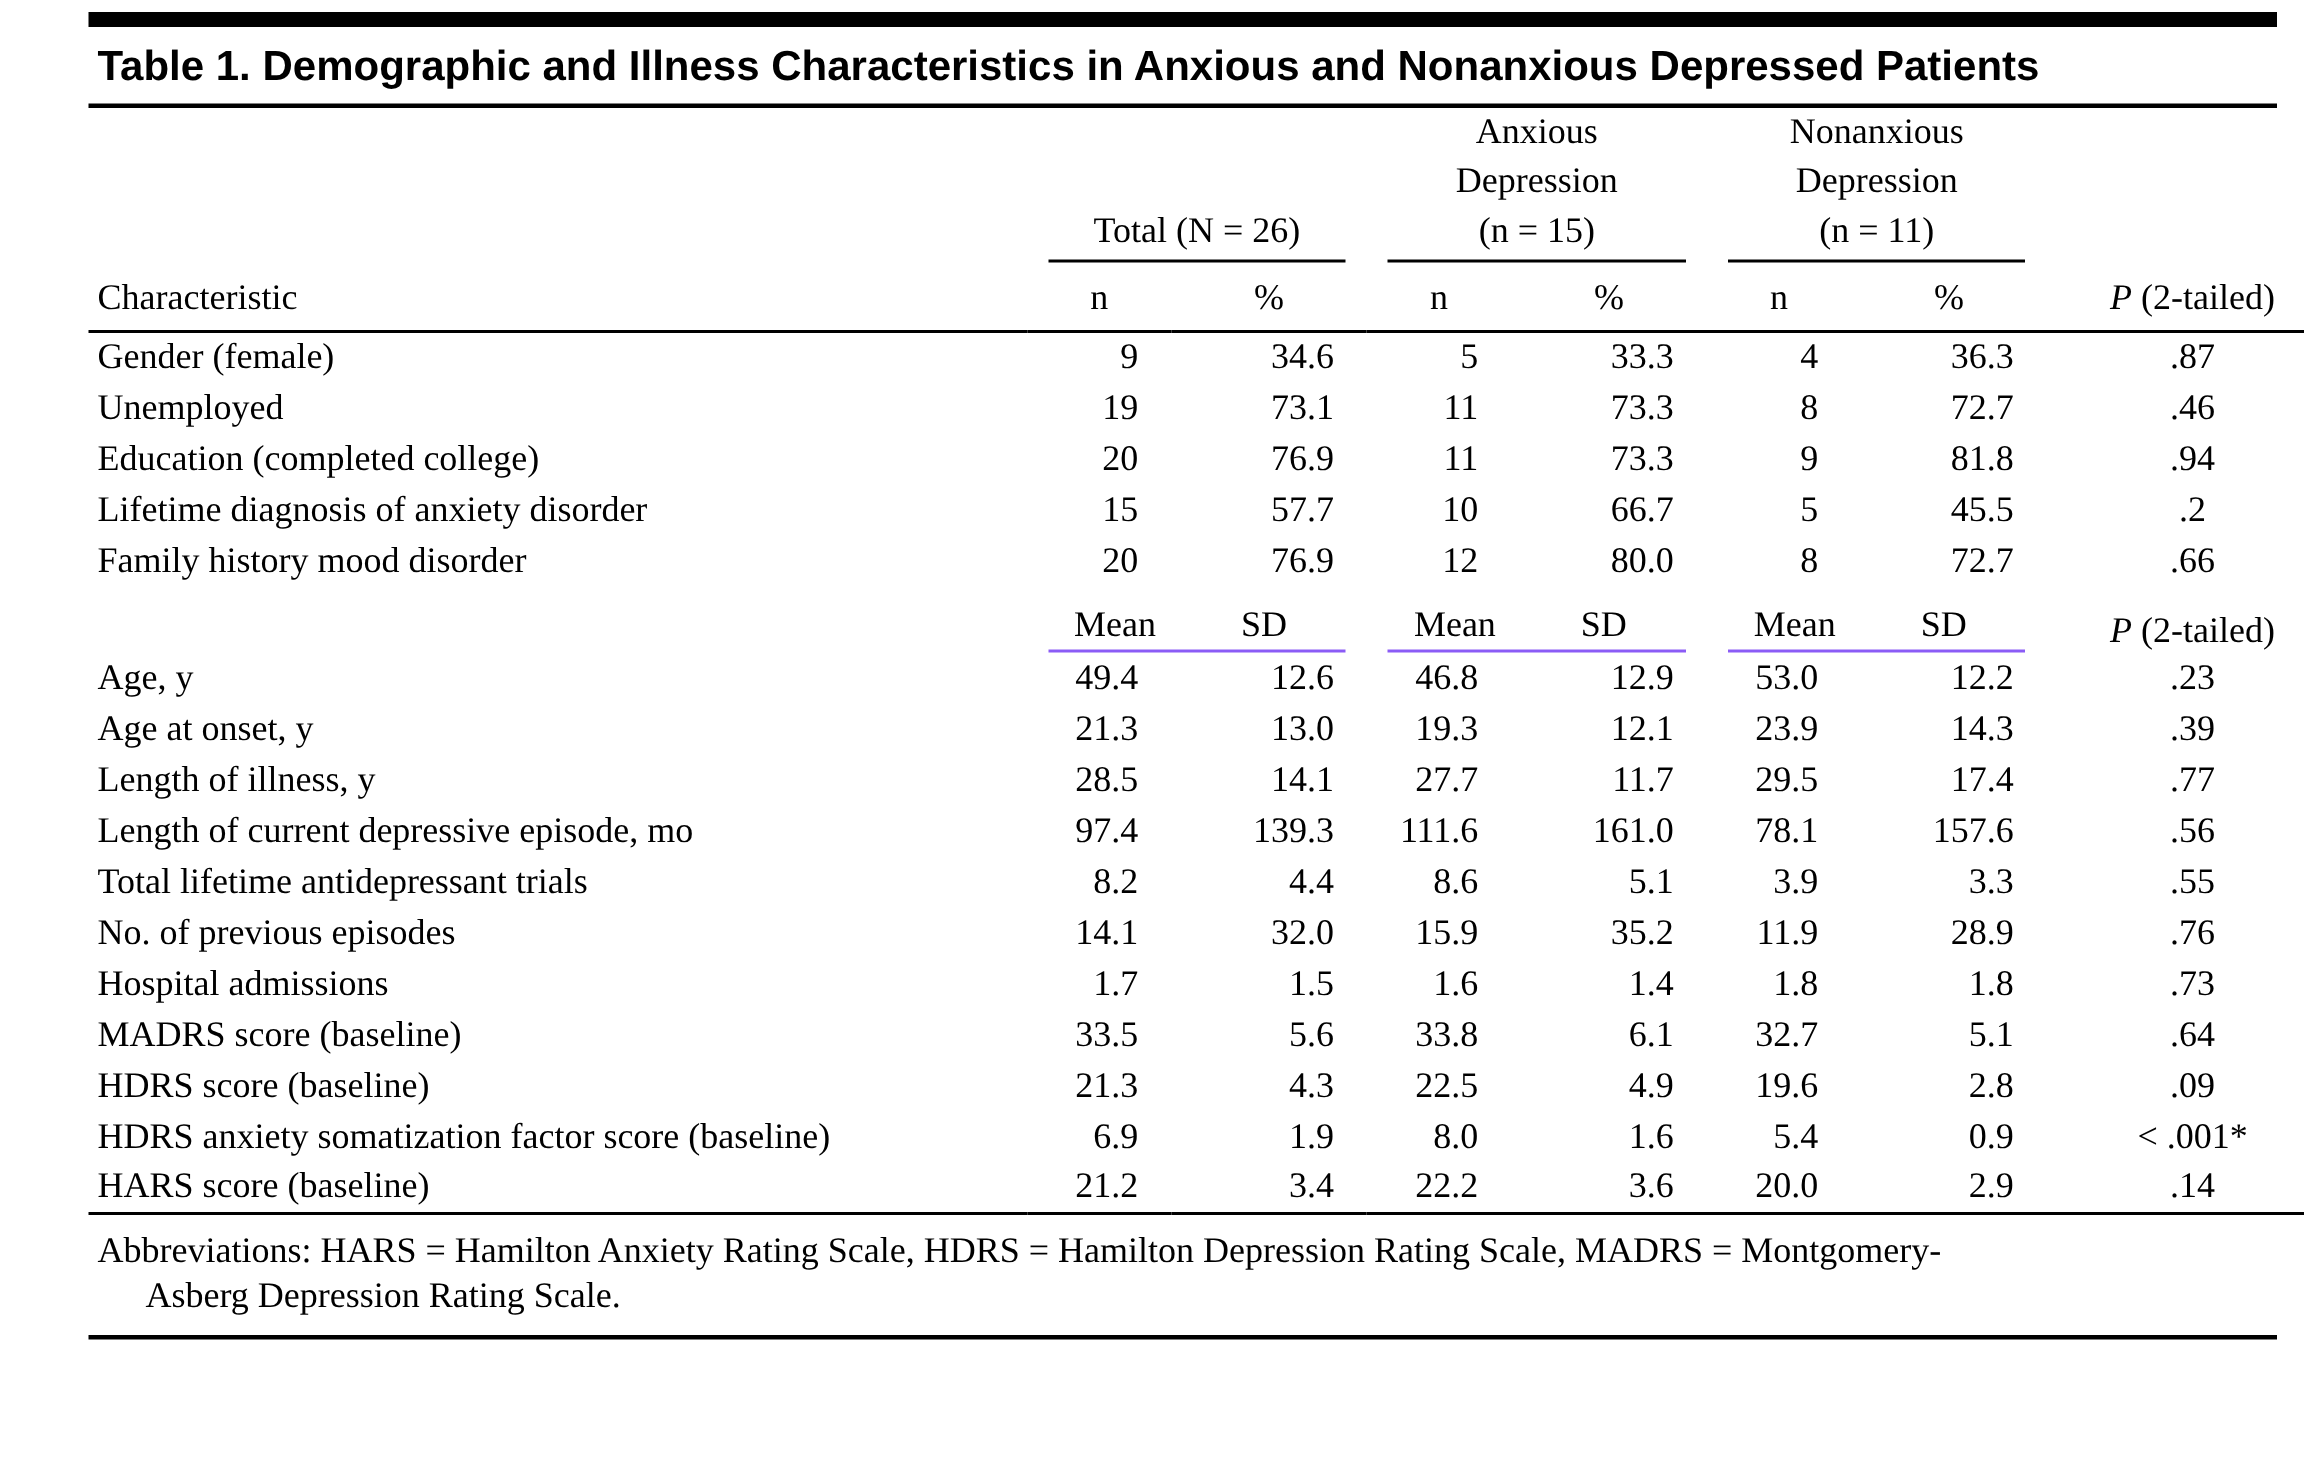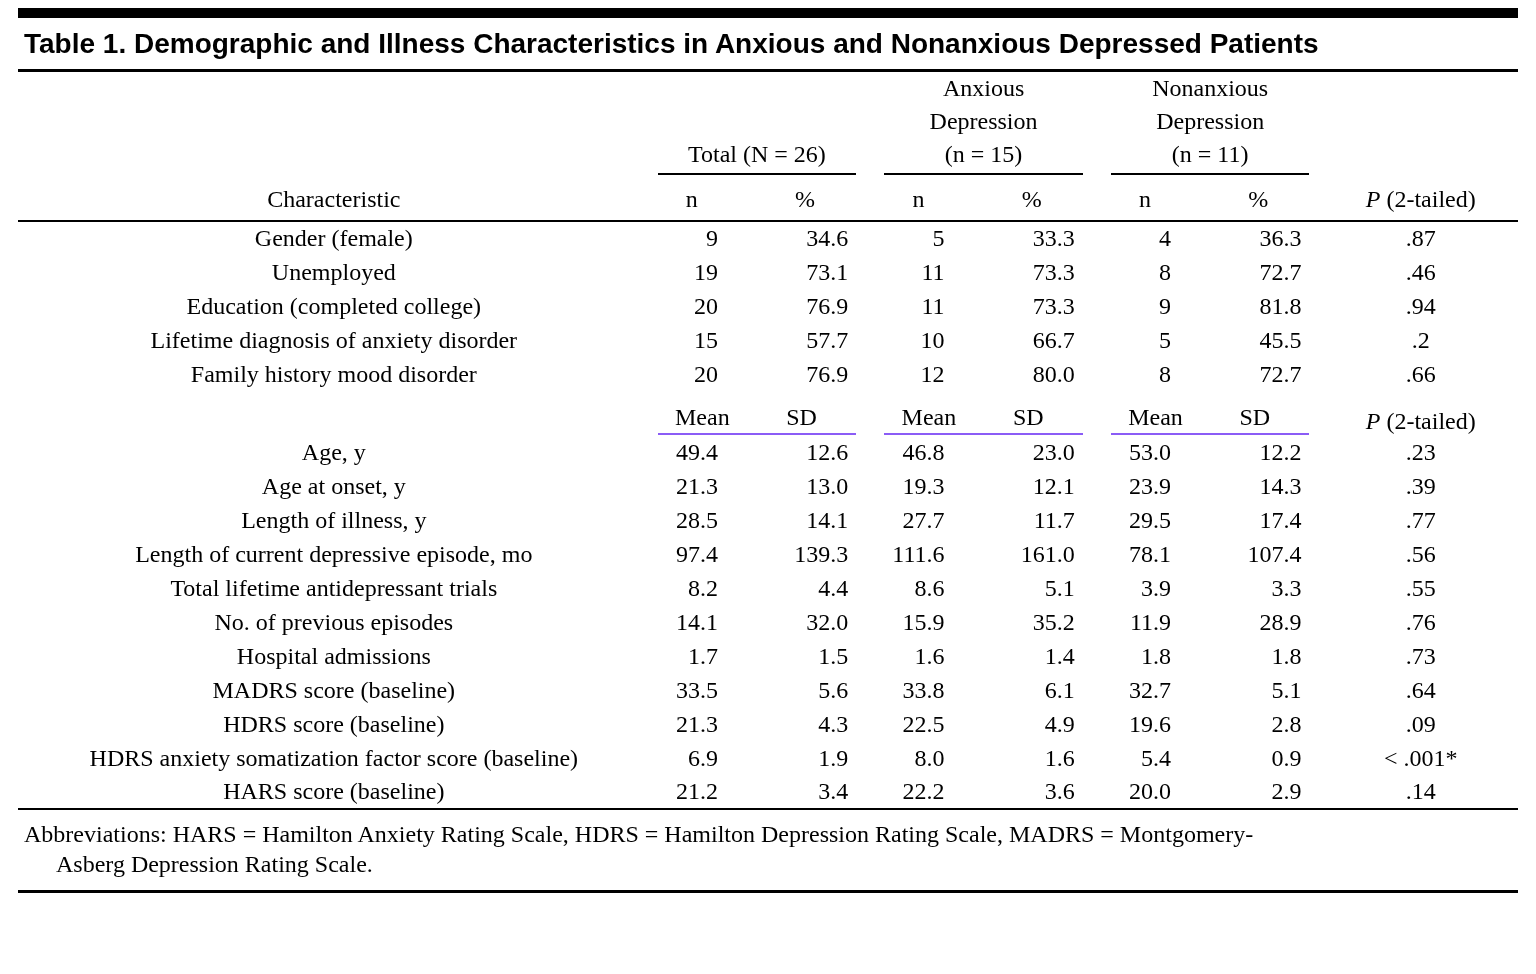--- a/index.html
+++ b/index.html
@@ -2,21 +2,21 @@
 <html><head>
 <meta charset="utf-8">
 <style>
   * { margin:0; padding:0; box-sizing:border-box; }
   html,body { background:#ffffff; }
   body {
     width:1536px; height:974px; overflow:hidden;
     color:#000;
     font-family:"Liberation Serif", serif;
   }
-  .page { padding:8px 18px 0 18px; }
+  .page { padding:8px 18px 0 18px;margin-left:41px; }
 
   .top-rule { height:10px; background:#000; }
   .title {
     font-family:"Liberation Sans", sans-serif;
     font-weight:bold; font-size:28px; line-height:28px;
     padding:12px 6px 11px 6px;
   }
   .title-rule { height:3px; background:#000; }
 
   table {
@@ -52,21 +52,21 @@
     border-bottom:2px solid #8b5cf6;
     align-items:center;
   }
   .pairwrap .m { width:45%; text-align:center; }
   .pairwrap .s { width:55%; text-align:center; }
 
   
   tr.data td { height:34px; vertical-align:middle; }
   tr.last td { border-bottom:2px solid #000; }
 
-  .lbl  { text-align:center; padding-left:6px; white-space:nowrap; overflow:hidden; }
+  .lbl  { text-align:left; padding-left:6px; white-space:nowrap; overflow:hidden; }
   .num  { text-align:right; padding-right:22px; white-space:nowrap; }
   .numh { text-align:center; }
   .pv   { text-align:center; white-space:nowrap; }
   .it   { font-style:italic; }
 
   
   .footnotes { font-size:24px; line-height:30px; padding:9px 6px 11px 6px; }
   .fn-indent { padding-left:32px; }
   .bottom-rule { height:3px; background:#000; }
 </style>
@@ -201,21 +201,21 @@
           </div>
         </td>
         <td class="pv"><span class="it">P</span><span> (2-tailed)</span></td>
       </tr>
 
       <tr class="data">
         <td class="lbl">Age, y</td>
         <td class="num">49.4</td>
         <td class="num">12.6</td>
         <td class="num">46.8</td>
-        <td class="num">23.0</td>
+        <td class="num">12.9</td>
         <td class="num">53.0</td>
         <td class="num">12.2</td>
         <td class="pv">.23</td>
       </tr>
       <tr class="data">
         <td class="lbl">Age at onset, y</td>
         <td class="num">21.3</td>
         <td class="num">13.0</td>
         <td class="num">19.3</td>
         <td class="num">12.1</td>
@@ -233,21 +233,21 @@
         <td class="num">17.4</td>
         <td class="pv">.77</td>
       </tr>
       <tr class="data">
         <td class="lbl">Length of current depressive episode, mo</td>
         <td class="num">97.4</td>
         <td class="num">139.3</td>
         <td class="num">111.6</td>
         <td class="num">161.0</td>
         <td class="num">78.1</td>
-        <td class="num">107.4</td>
+        <td class="num">157.6</td>
         <td class="pv">.56</td>
       </tr>
       <tr class="data">
         <td class="lbl">Total lifetime antidepressant trials</td>
         <td class="num">8.2</td>
         <td class="num">4.4</td>
         <td class="num">8.6</td>
         <td class="num">5.1</td>
         <td class="num">3.9</td>
         <td class="num">3.3</td>

